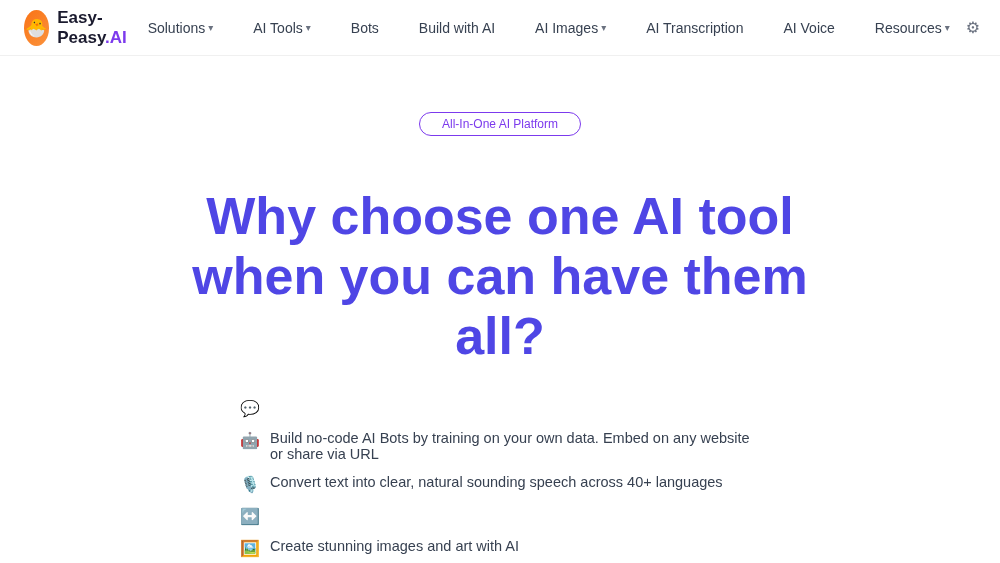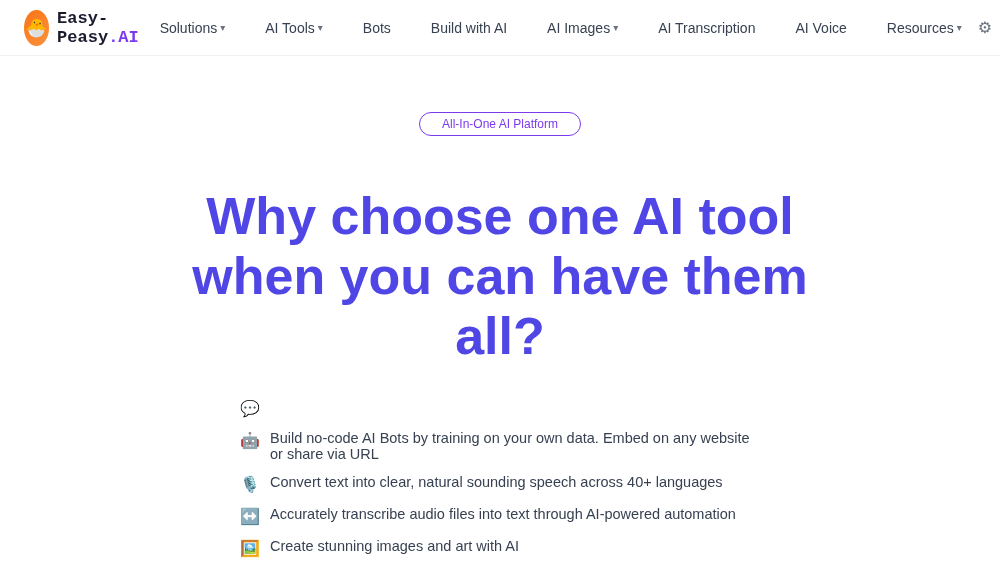--- a/index.html
+++ b/index.html
@@ -6,21 +6,21 @@
     body { font-family: -apple-system, BlinkMacSystemFont, 'Segoe UI', sans-serif; background: #fff; width: 1000px; }
 
     
     header {
       display: flex; align-items: center; justify-content: space-between;
       padding: 0 24px; height: 56px; border-bottom: 1px solid #f0f0f0;
       position: sticky; top: 0; background: #fff; z-index: 100;
     }
     .logo { display: flex; align-items: center; gap: 8px; text-decoration: none; }
     .logo-icon { width: 36px; height: 36px; border-radius: 50%; background: linear-gradient(135deg, #f97316, #fb923c); display: flex; align-items: center; justify-content: center; font-size: 18px; }
-    .logo-text { font-size: 17px; font-weight: 700; color: #1a1a2e; font-family: Liberation Mono, monospace; }
+    .logo-text { font-size: 17px; font-weight: 700; color: #1a1a2e; }
     .logo-text span { color: #7c3aed; }
     nav { display: flex; align-items: center; gap: 20px; }
     .nav-item { display: flex; align-items: center; gap: 3px; padding: 6px 10px; font-size: 14px; color: #374151; cursor: pointer; border-radius: 6px; white-space: nowrap; }
     .nav-chevron { font-size: 10px; color: #6b7280; }
     .header-right { display: flex; align-items: center; gap: 8px; }
     .icon-btn { width: 32px; height: 32px; display: flex; align-items: center; justify-content: center; border-radius: 50%; cursor: pointer; color: #6b7280; font-size: 16px; }
     .login-btn { padding: 7px 16px; font-size: 12px; color: #4d7c0f; cursor: pointer; border-radius: 8px; border: none; background: none; }
     .signup-btn { padding: 7px 18px; font-size: 14px; font-weight: 600; color: #fff; background: #7c3aed; border: none; border-radius: 8px; cursor: pointer; }
 
     
@@ -91,21 +91,20 @@
       <div class="feature-row">
         <span class="feature-icon">🤖</span>
         <span class="feature-text">Build no-code AI Bots by training on your own data. Embed on any website or share via URL</span>
       </div>
       <div class="feature-row">
         <span class="feature-icon">🎙️</span>
         <span class="feature-text">Convert text into clear, natural sounding speech across 40+ languages</span>
       </div>
       <div class="feature-row">
         <span class="feature-icon">↔️</span>
-        <span class="feature-text">Accurately transcribe audio files into text through AI-powered automation</span>
       </div>
       <div class="feature-row">
         <span class="feature-icon">🖼️</span>
         <span class="feature-text">Create stunning images and art with AI</span>
       </div>
       <div class="feature-row">
         <span class="feature-icon">🔒</span>
       </div>
     </div>
 

